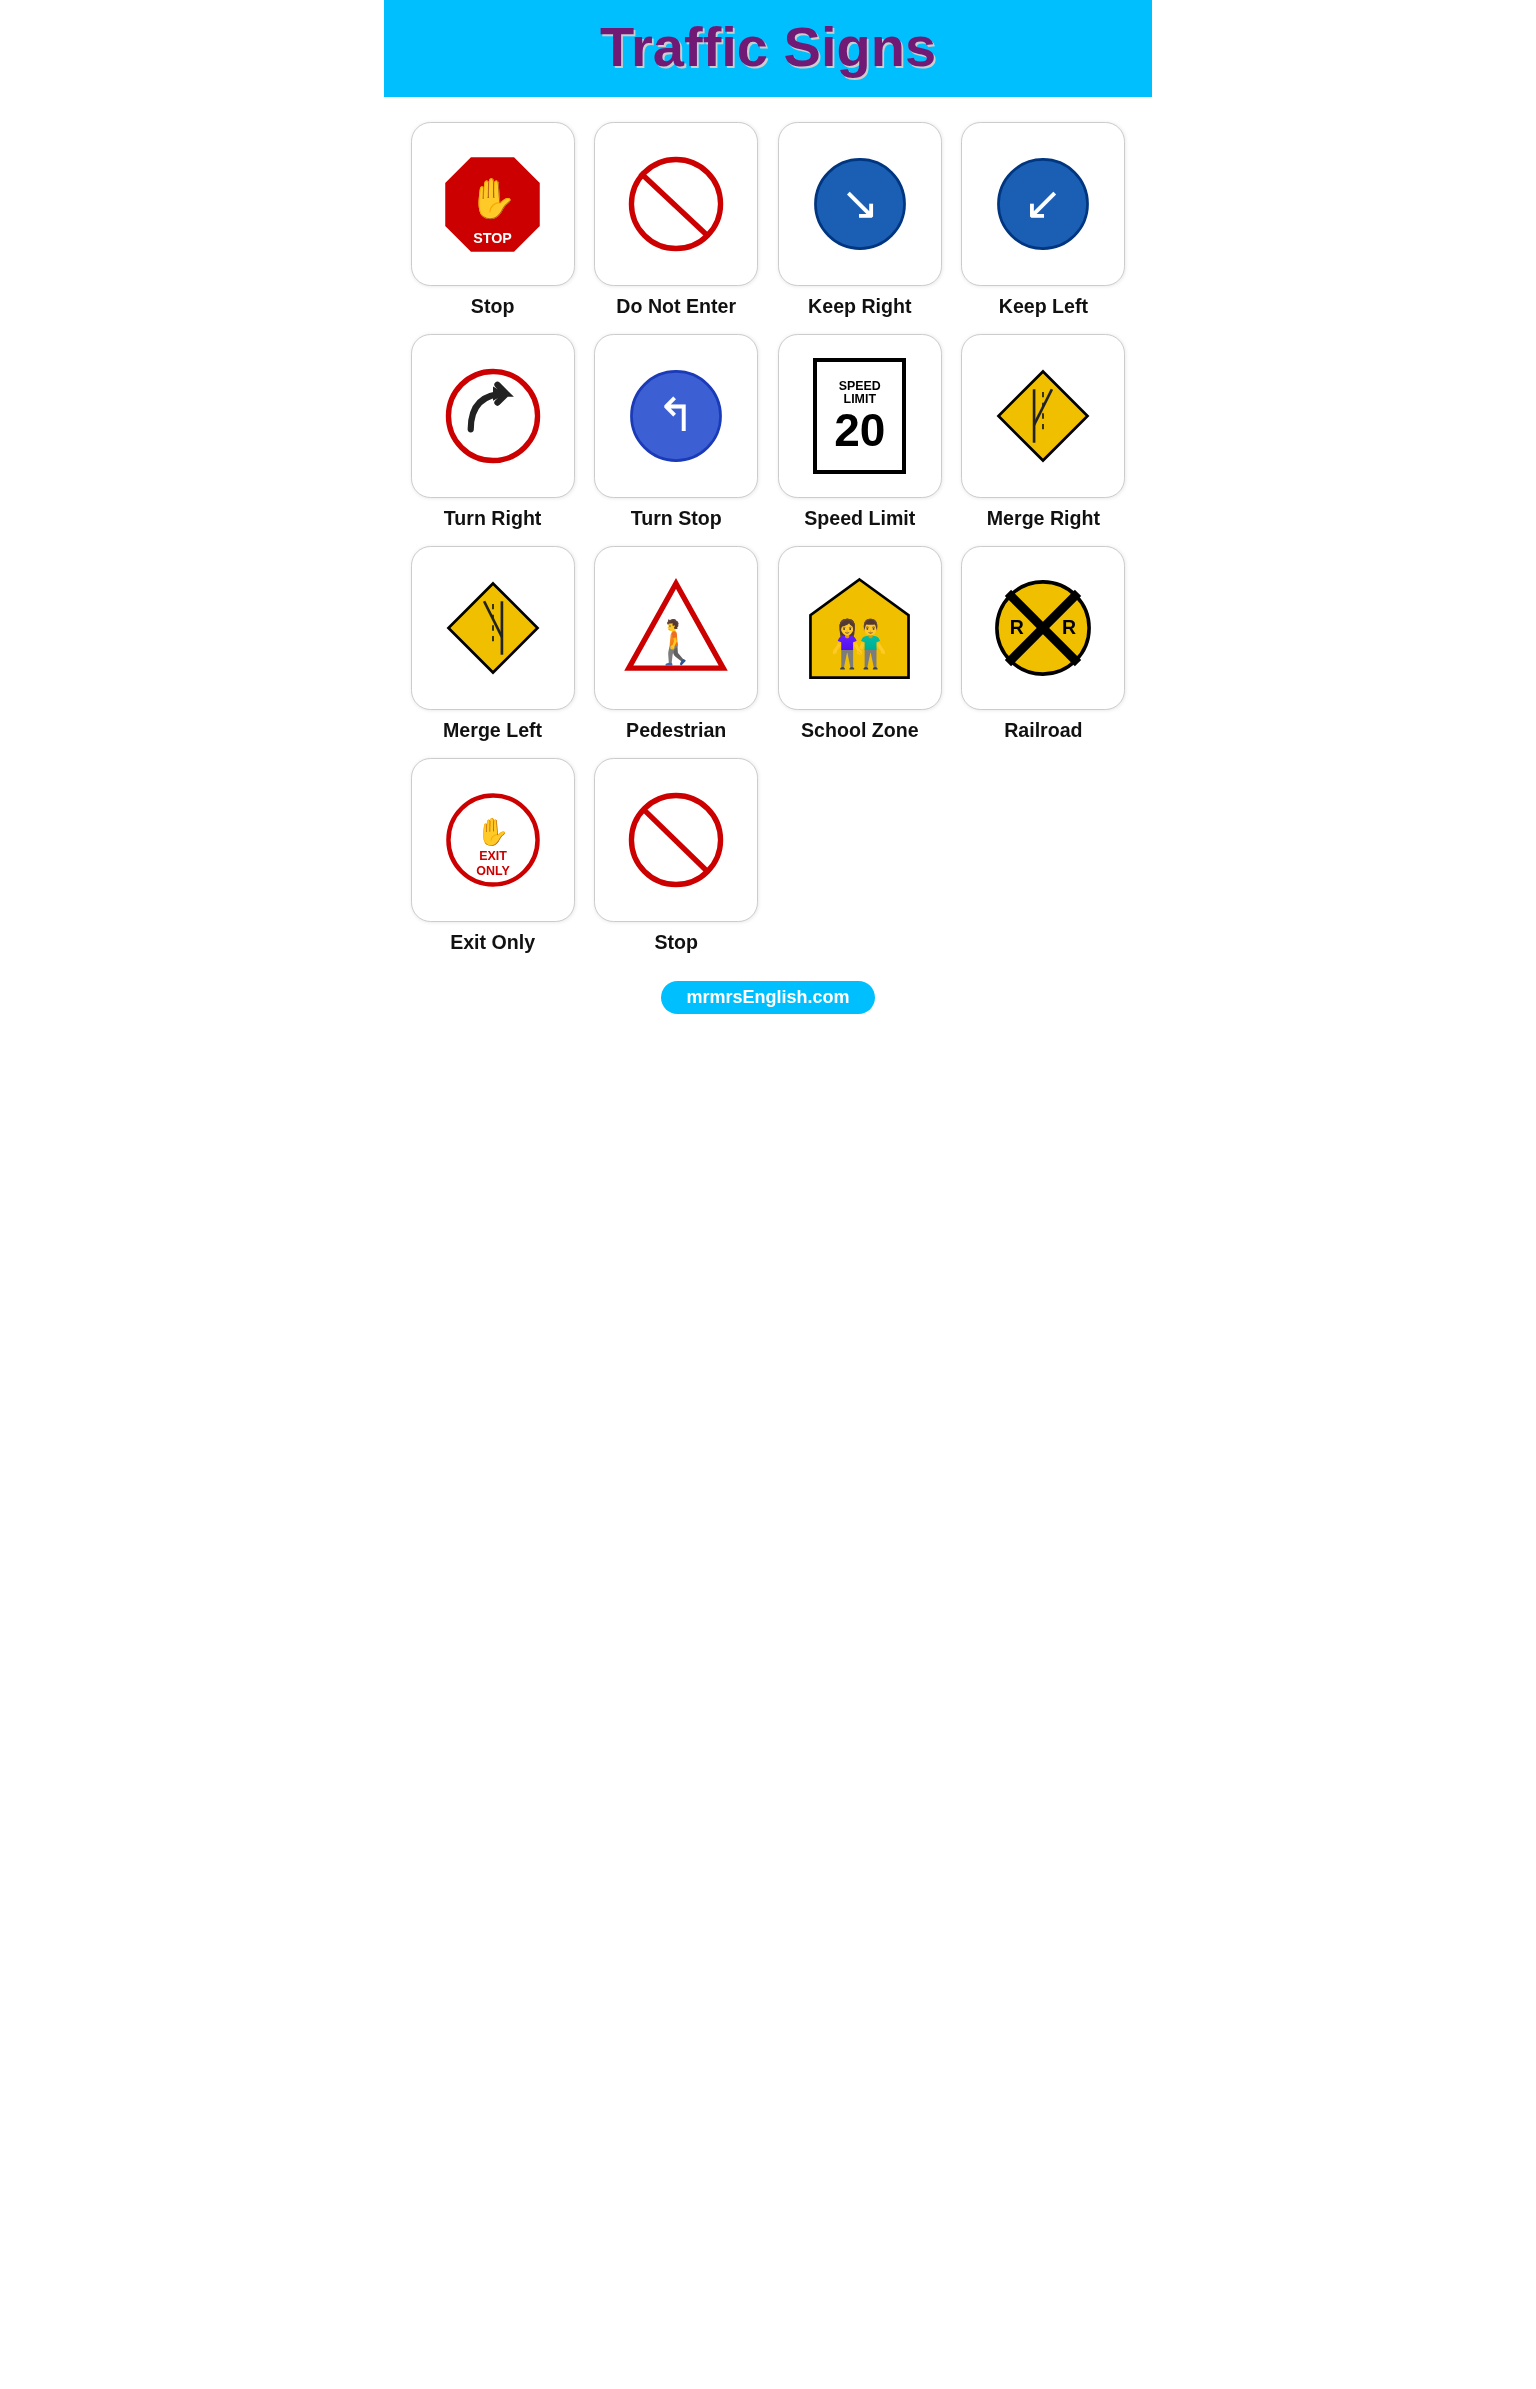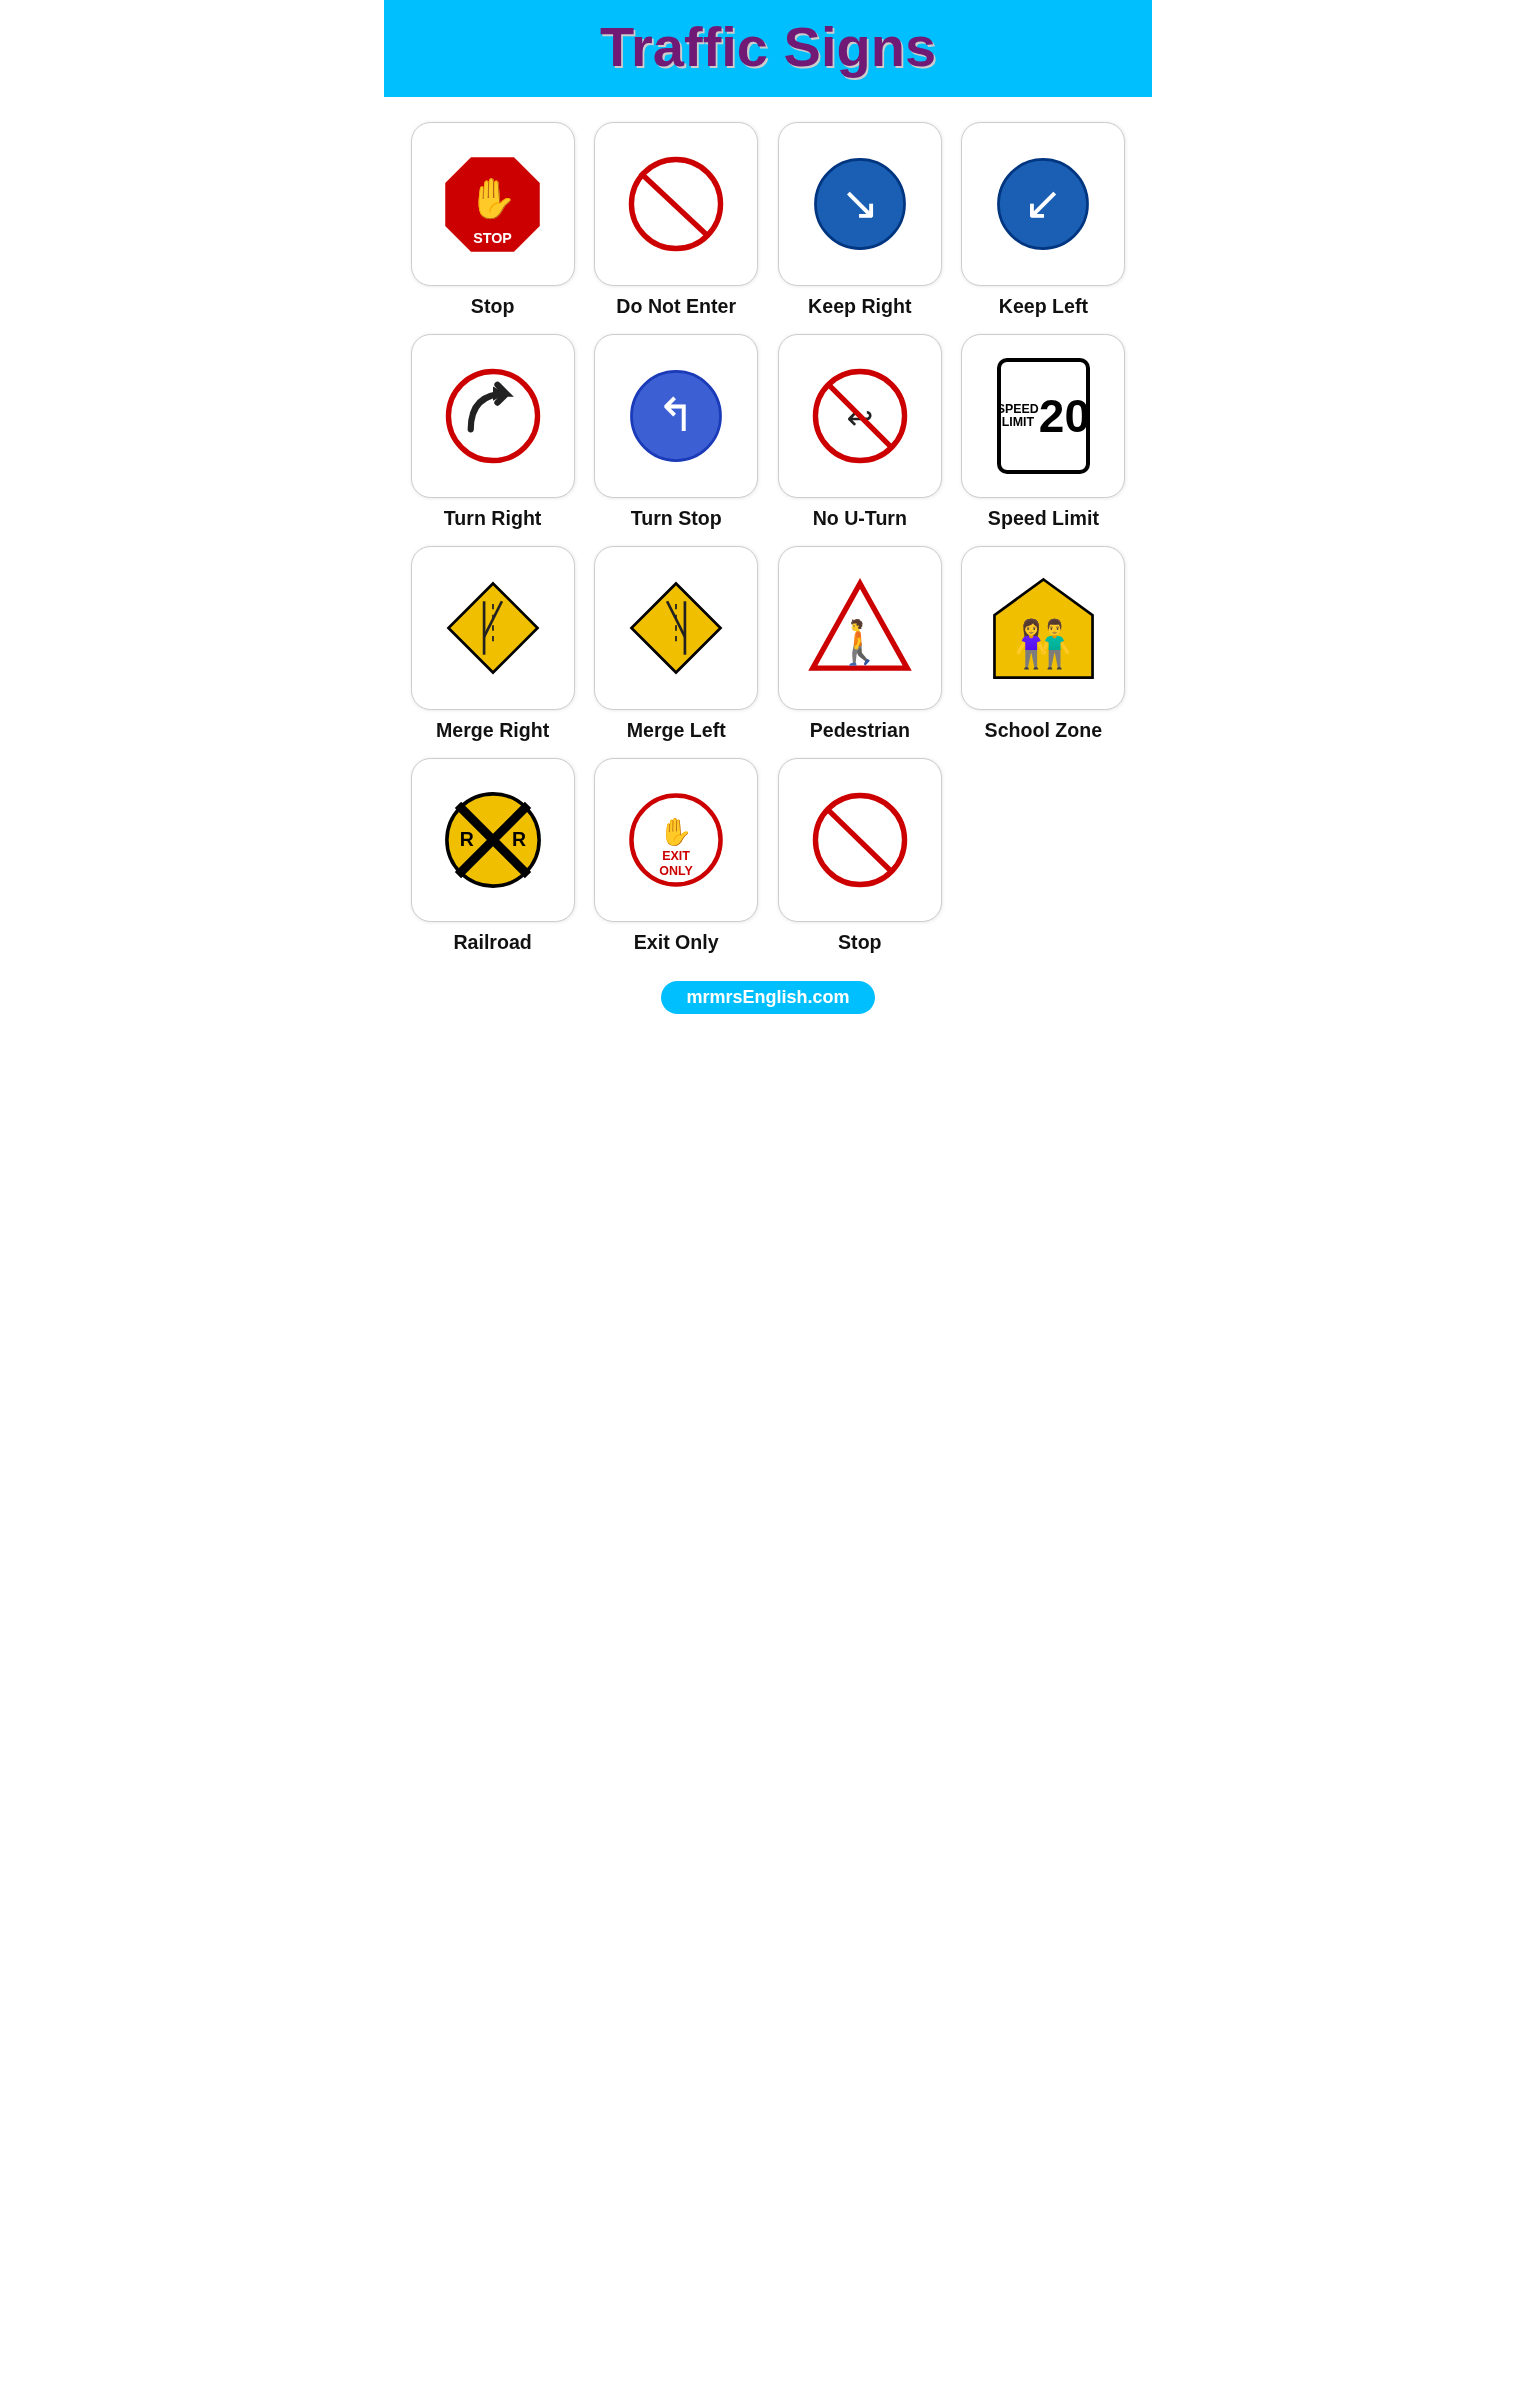--- a/index.html
+++ b/index.html
@@ -66,23 +66,23 @@
       text-align: right;
     }
 
     
     svg { overflow: visible; }
 
     
     .speed-limit-box {
       width: 93px; height: 116px;
       border: 4.4px solid #000;
-      border-radius: 10px;
+      border-radius: 0;
       display: flex;
-      flex-direction: row;
+      flex-direction: column;
       align-items: center;
       justify-content: center;
       background: #fff;
     }
     .speed-limit-box .sl-title {
       font-size: 12.4px;
       font-weight: 900;
       color: #000;
       text-align: center;
       line-height: 1.1;
@@ -150,30 +150,20 @@
       <div class="sign-label">Turn Right</div>
     </div>
     <div class="sign-cell">
       <div class="sign-box">
         <svg xmlns="http://www.w3.org/2000/svg" width="98" height="98" viewBox="0 0 110 110">
           <circle cx="55" cy="55" r="50" fill="#3d5fd4" stroke="#1a3ab8" stroke-width="3"></circle>
           <text x="55" y="72" text-anchor="middle" font-size="52" fill="white">↰</text>
         </svg>
       </div>
       <div class="sign-label">Turn Stop</div>
-    </div>
-    <div class="sign-cell">
-      <div class="sign-box">
-        <svg xmlns="http://www.w3.org/2000/svg" width="98" height="98" viewBox="0 0 110 110">
-          <circle cx="55" cy="55" r="50" fill="none" stroke="#cc0000" stroke-width="6"></circle>
-          <text x="55" y="70" text-anchor="middle" font-size="36" fill="#222">↩</text>
-          <line x1="18" y1="18" x2="92" y2="92" stroke="#cc0000" stroke-width="6"></line>
-        </svg>
-      </div>
-      <div class="sign-label">No U-Turn</div>
     </div>
     <div class="sign-cell">
       <div class="sign-box">
         <div class="speed-limit-box">
           <div class="sl-title" style="white-space: pre;">SPEED
 LIMIT</div>
           <div class="sl-num">20</div>
         </div>
       </div>
       <div class="sign-label">Speed Limit</div>

